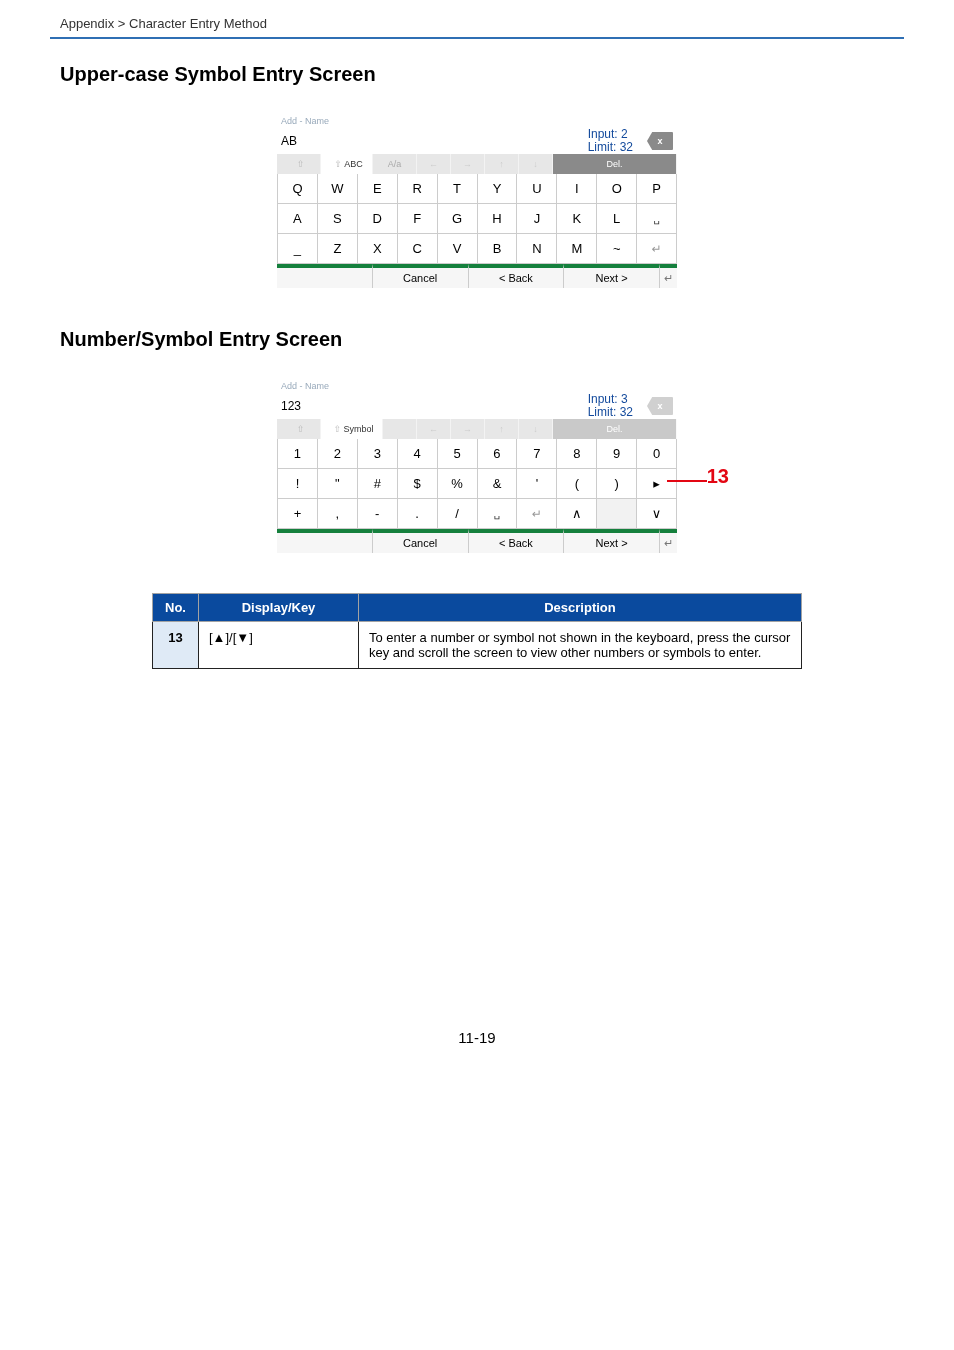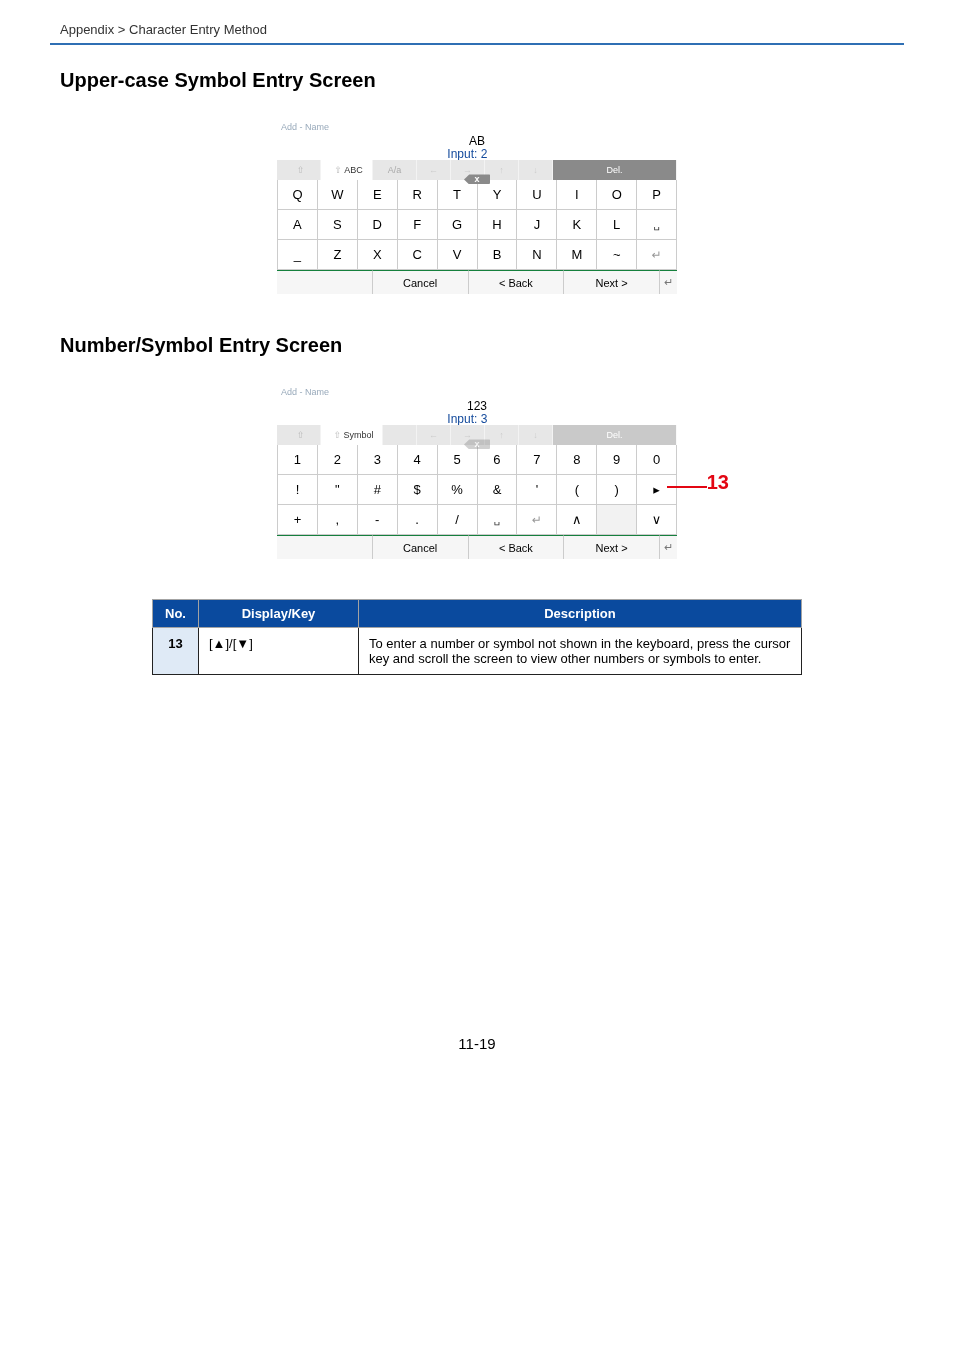--- a/index.html
+++ b/index.html
@@ -7,21 +7,20 @@
     margin: 0;
     font-family: Arial, Helvetica, sans-serif;
     background: #fff;
     color: #000;
     width: 954px;
   }
   .crumb {
     font-size: 13px;
     color: #333;
     padding: 16px 60px 6px 60px;
-    margin-top: 6px;
   }
   .rule {
     height: 2px;
     background: #2f6fb4;
     margin: 0 50px 24px 50px;
   }
   h2.sec {
     font-size: 20px;
     font-weight: bold;
     margin: 0 0 28px 60px;
@@ -35,21 +34,20 @@
   .kbd-title {
     font-size: 9px;
     color: #9ab;
     padding: 2px 4px;
   }
   .kbd-top {
     display: flex;
     align-items: center;
     height: 26px;
     padding: 0 4px;
-    flex-direction: column;
   }
   .kbd-top .val { font-size: 12px; flex: 1; }
   .input-limit {
     font-size: 12px; color: #134a9c; line-height: 1.1;
     text-align: left; margin-right: 14px;
   }
   .bksp {
     width: 26px; height: 18px; background: #8a8a8a;
     border-radius: 3px 1px 1px 3px;
     display: flex; align-items: center; justify-content: center;
@@ -75,21 +73,21 @@
     display: flex; align-items: center; justify-content: center;
     background: #fff;
   }
   .keys .krow .key:first-child { border-left: 1px solid #ccc; }
   .keys .space { font-size: 10px; color: #333; }
   .keys .enter { font-size: 12px; color: #999; }
   .btnrow { display: flex; }
   .btnrow .seg {
     flex: 1; height: 24px; font-size: 11px;
     display: flex; align-items: center; justify-content: center;
-    border-top: 1px solid #15803d;
+    border-top: 4px solid #15803d;
     background: #f6f6f6;
   }
   .btnrow .seg + .seg { border-left: 1px solid #ccc; }
   .btnrow .disabled { color: #bbb; }
   .btnrow .enter-small { width: 18px; flex: none; font-size: 11px; color: #777; }
   .callout {
     position: absolute;
     font-size: 20px; font-weight: bold; color: #e30613;
   }
   .callout .line {

